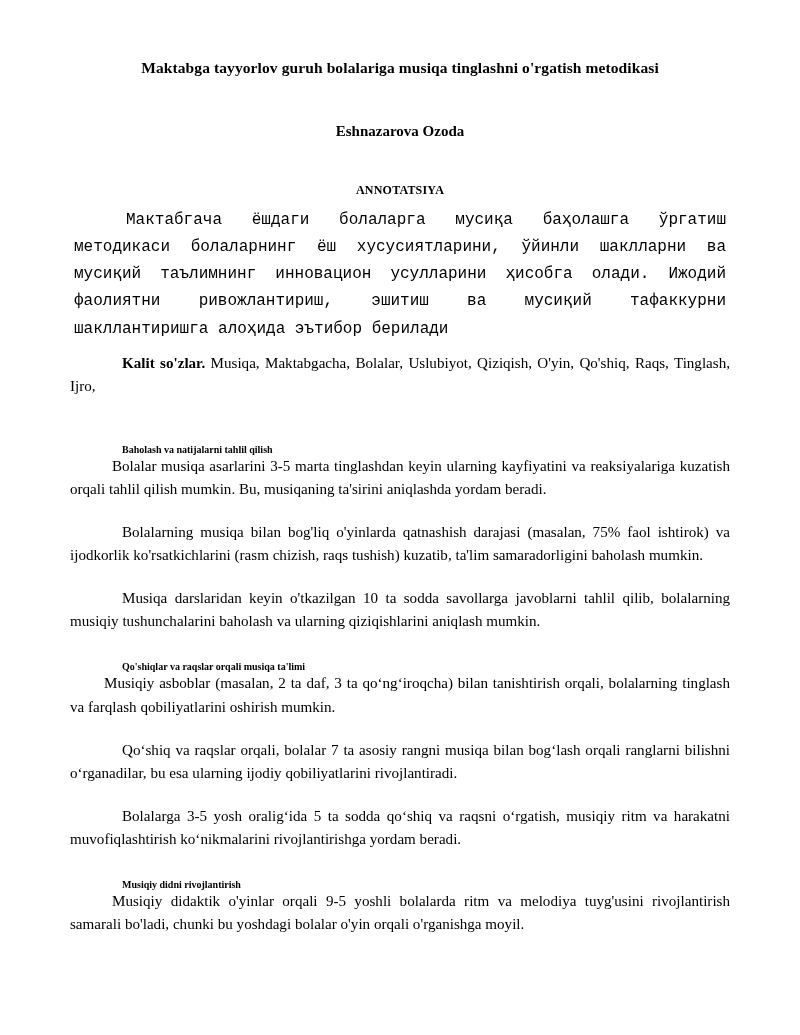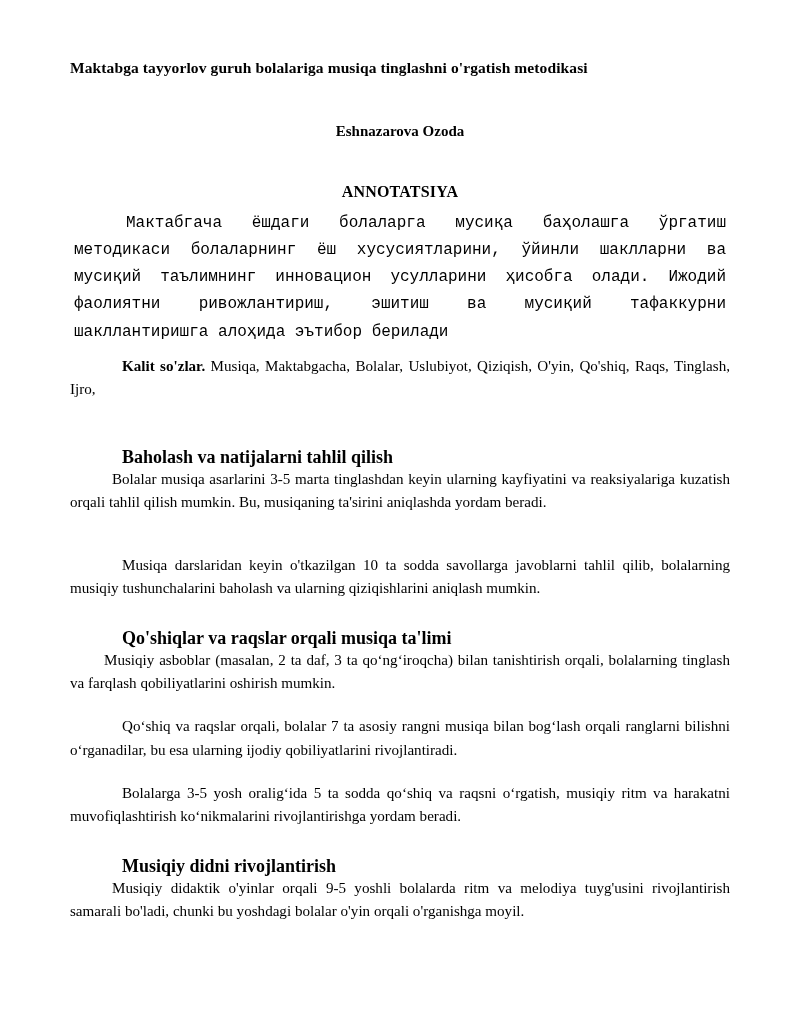--- a/index.html
+++ b/index.html
@@ -18,33 +18,34 @@
     position: relative;
     width: 800px;
     height: 1035px;
     background: #ffffff;
     box-sizing: border-box;
     padding: 58px 70px 0 70px;
   }
   .doc-title {
     font-size: 15.5px;
     font-weight: bold;
+    text-align: center;
     line-height: 1.35;
     margin: 0;
     letter-spacing: 0.1px;
   }
   .author {
     font-size: 15px;
     font-weight: bold;
     text-align: center;
     margin: 8px;
     padding-top: 36px;
   }
   .annot-heading {
-    font-size: 16px;
+    font-size: 12px;
     font-weight: bold;
     text-align: center;
     margin: 0;
     padding-top: 35px;
     letter-spacing: 0.2px;
   }
   p.body-text {
     font-size: 15.1px;
     line-height: 1.53;
     text-align: justify;
@@ -58,21 +59,21 @@
     text-align: justify;
     margin: 4px;
   }
   .indent-1 { text-indent: 42px; }
   .indent-2 { text-indent: 52px; }
   .indent-3 { text-indent: 34px; }
   .kw-lead {
     font-weight: bold;
   }
   .section-heading {
-    font-size: 18px;
+    font-size: 10px;
     font-weight: bold;
     margin: 0;
     padding-left: 52px;
   }
   .gap-xs { height: 5px; }
   .gap-m  { height: 20px; }
   .gap-l  { height: 28px; }
   .gap-xl { height: 46px; }
 </style>
 </head>
@@ -92,20 +93,21 @@
 
   <div class="gap-xs"></div>
 
   <p class="body-text indent-2"><span class="kw-lead">Kalit so'zlar.</span><span> Musiqa, Maktabgacha, Bolalar, Uslubiyot, Qiziqish, O'yin, Qo'shiq, Raqs, Tinglash, Ijro,</span></p>
 
   <div class="gap-xl"></div>
 
   <div class="section-heading">Baholash va natijalarni tahlil qilish</div>
   <p class="body-text indent-1">Bolalar musiqa asarlarini 3-5 marta tinglashdan keyin ularning kayfiyatini va reaksiyalariga kuzatish orqali tahlil qilish mumkin.  Bu, musiqaning ta'sirini aniqlashda yordam beradi.</p>
   <div class="gap-m"></div>
+  <p class="body-text indent-2">Bolalarning musiqa bilan bog'liq o'yinlarda qatnashish darajasi (masalan, 75% faol ishtirok) va ijodkorlik ko'rsatkichlarini (rasm chizish, raqs tushish) kuzatib, ta'lim samaradorligini baholash mumkin.</p>
   <div class="gap-m"></div>
   <p class="body-text indent-2">Musiqa darslaridan keyin o'tkazilgan 10 ta sodda savollarga javoblarni tahlil qilib, bolalarning musiqiy tushunchalarini baholash va ularning qiziqishlarini aniqlash mumkin.</p>
 
   <div class="gap-l"></div>
 
   <div class="section-heading">Qo'shiqlar va raqslar orqali musiqa ta'limi</div>
   <p class="body-text indent-3">Musiqiy asboblar (masalan, 2 ta daf, 3 ta qo‘ng‘iroqcha) bilan tanishtirish orqali, bolalarning tinglash va farqlash qobiliyatlarini oshirish mumkin.</p>
   <div class="gap-m"></div>
   <p class="body-text indent-2">Qo‘shiq va raqslar orqali, bolalar 7 ta asosiy rangni musiqa bilan bog‘lash orqali ranglarni bilishni o‘rganadilar, bu esa ularning ijodiy qobiliyatlarini rivojlantiradi.</p>
   <div class="gap-m"></div>

